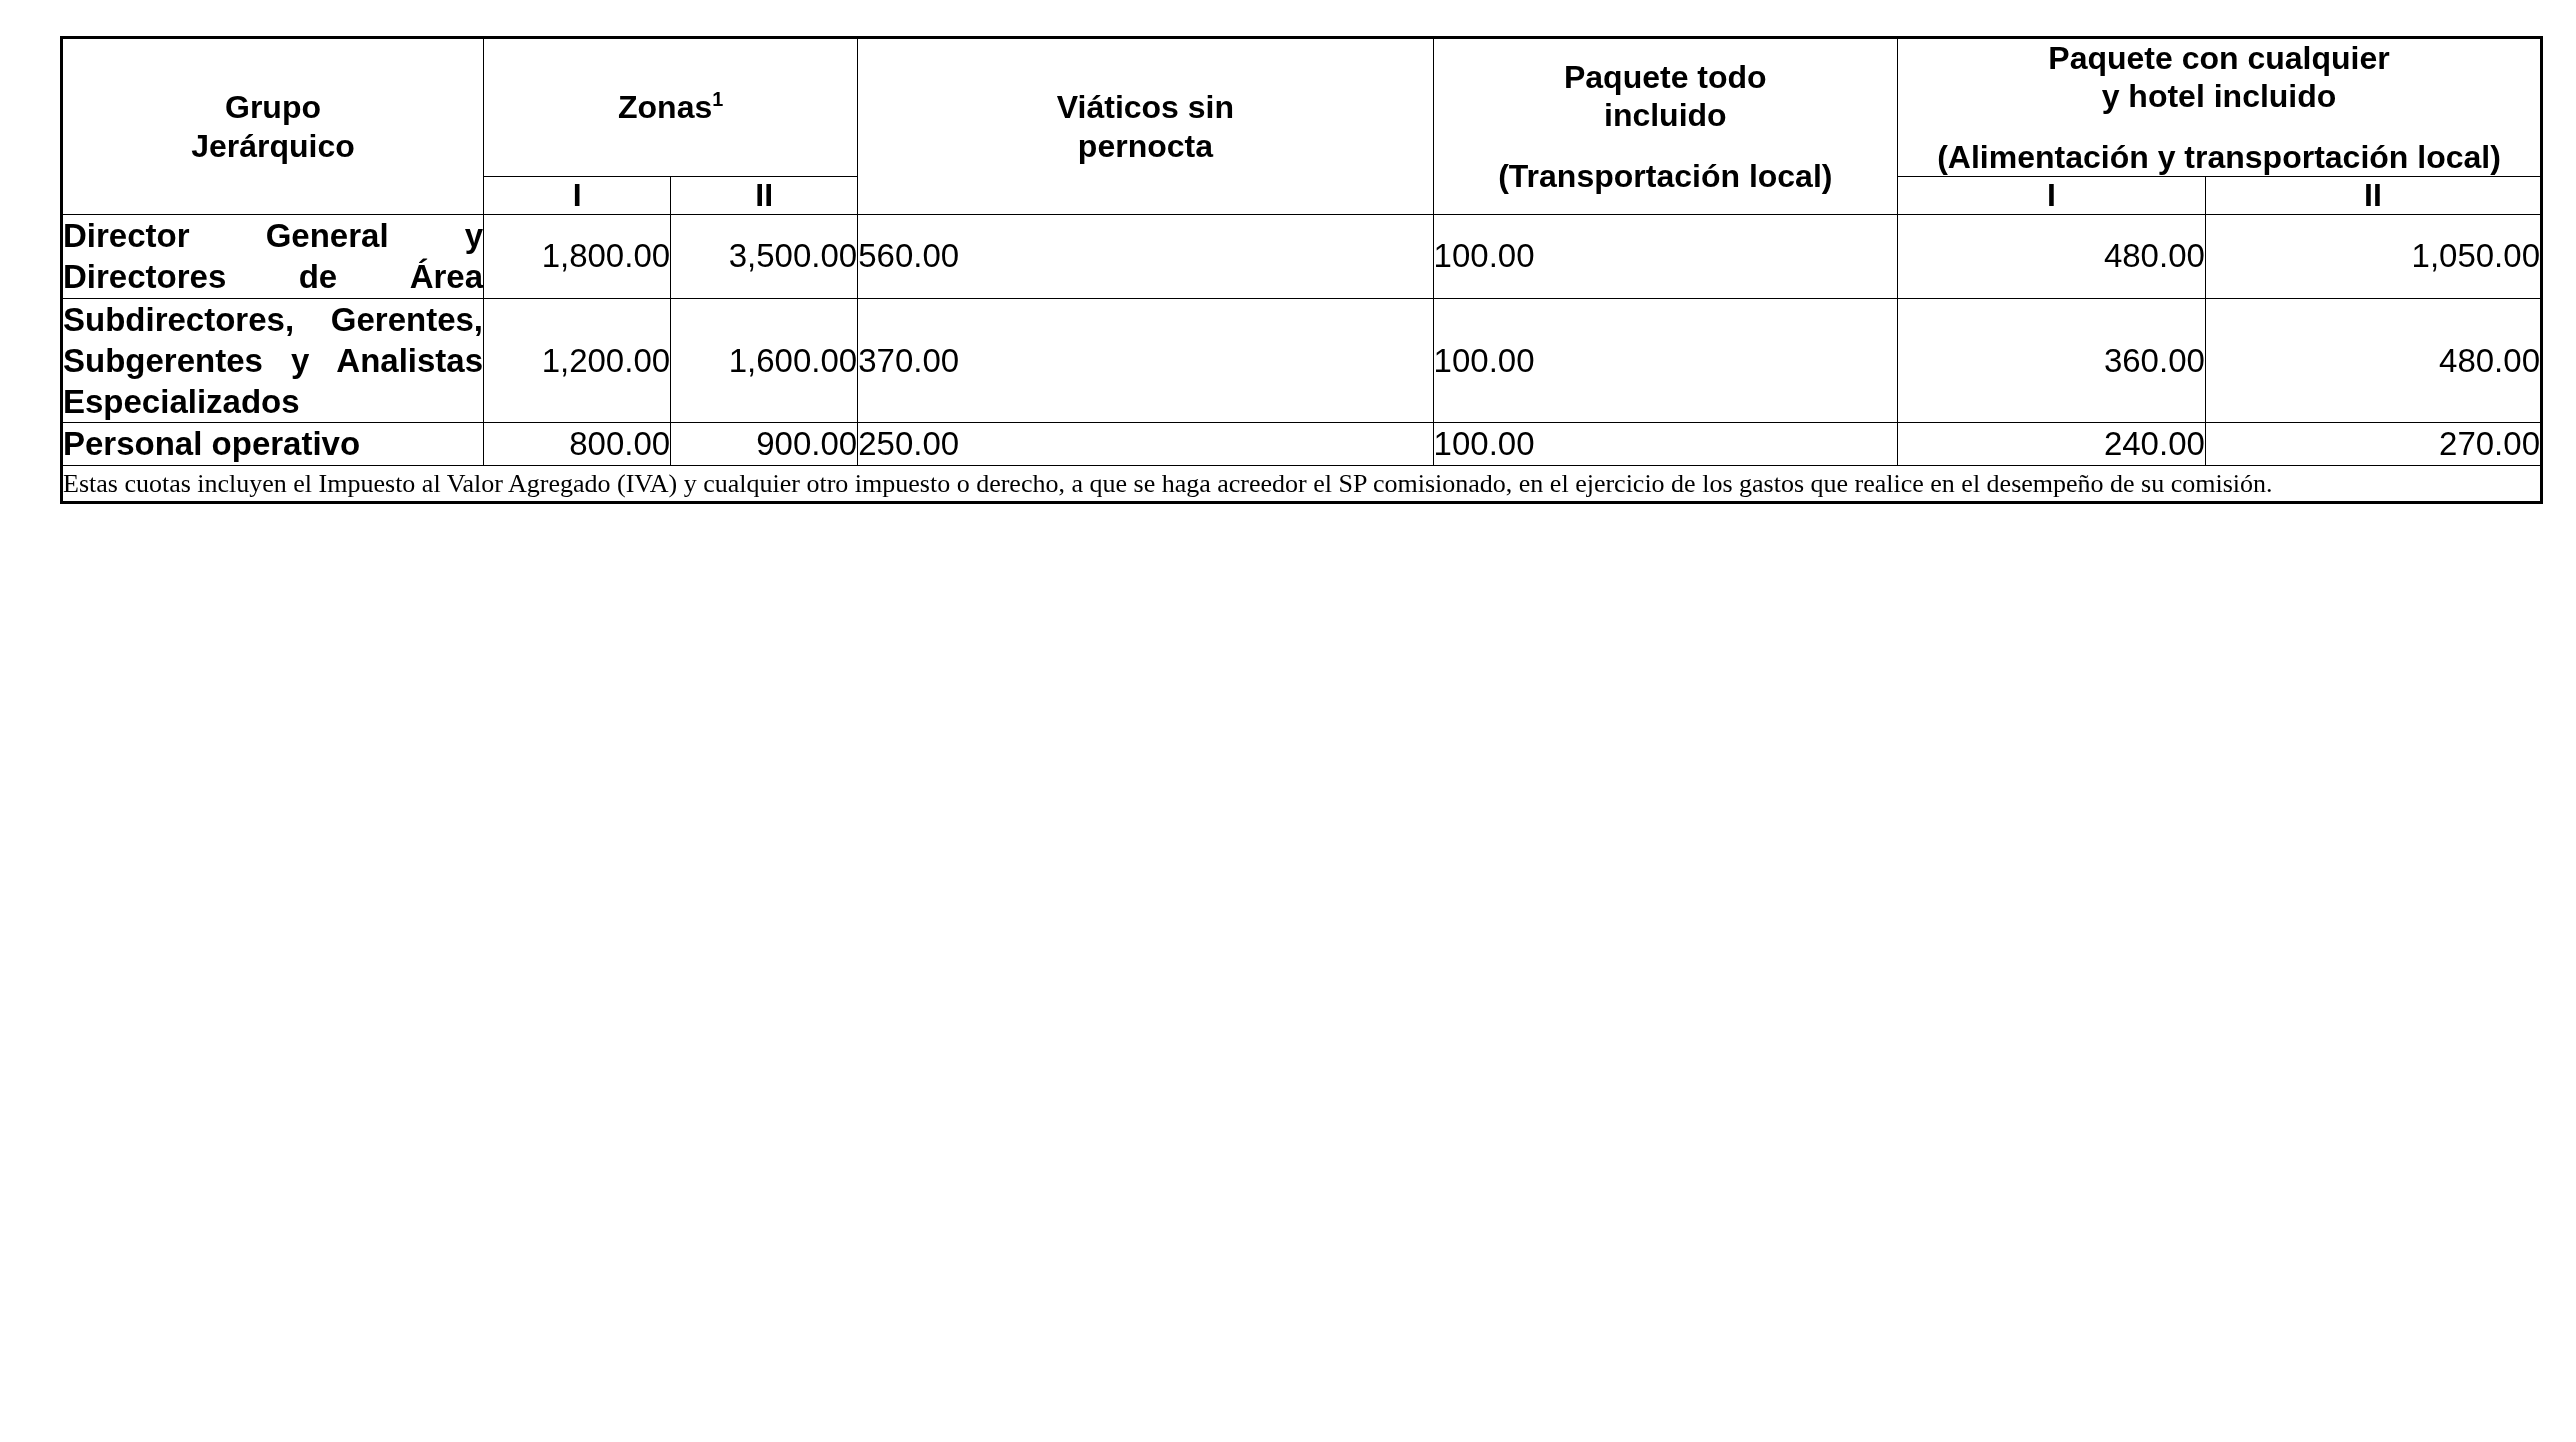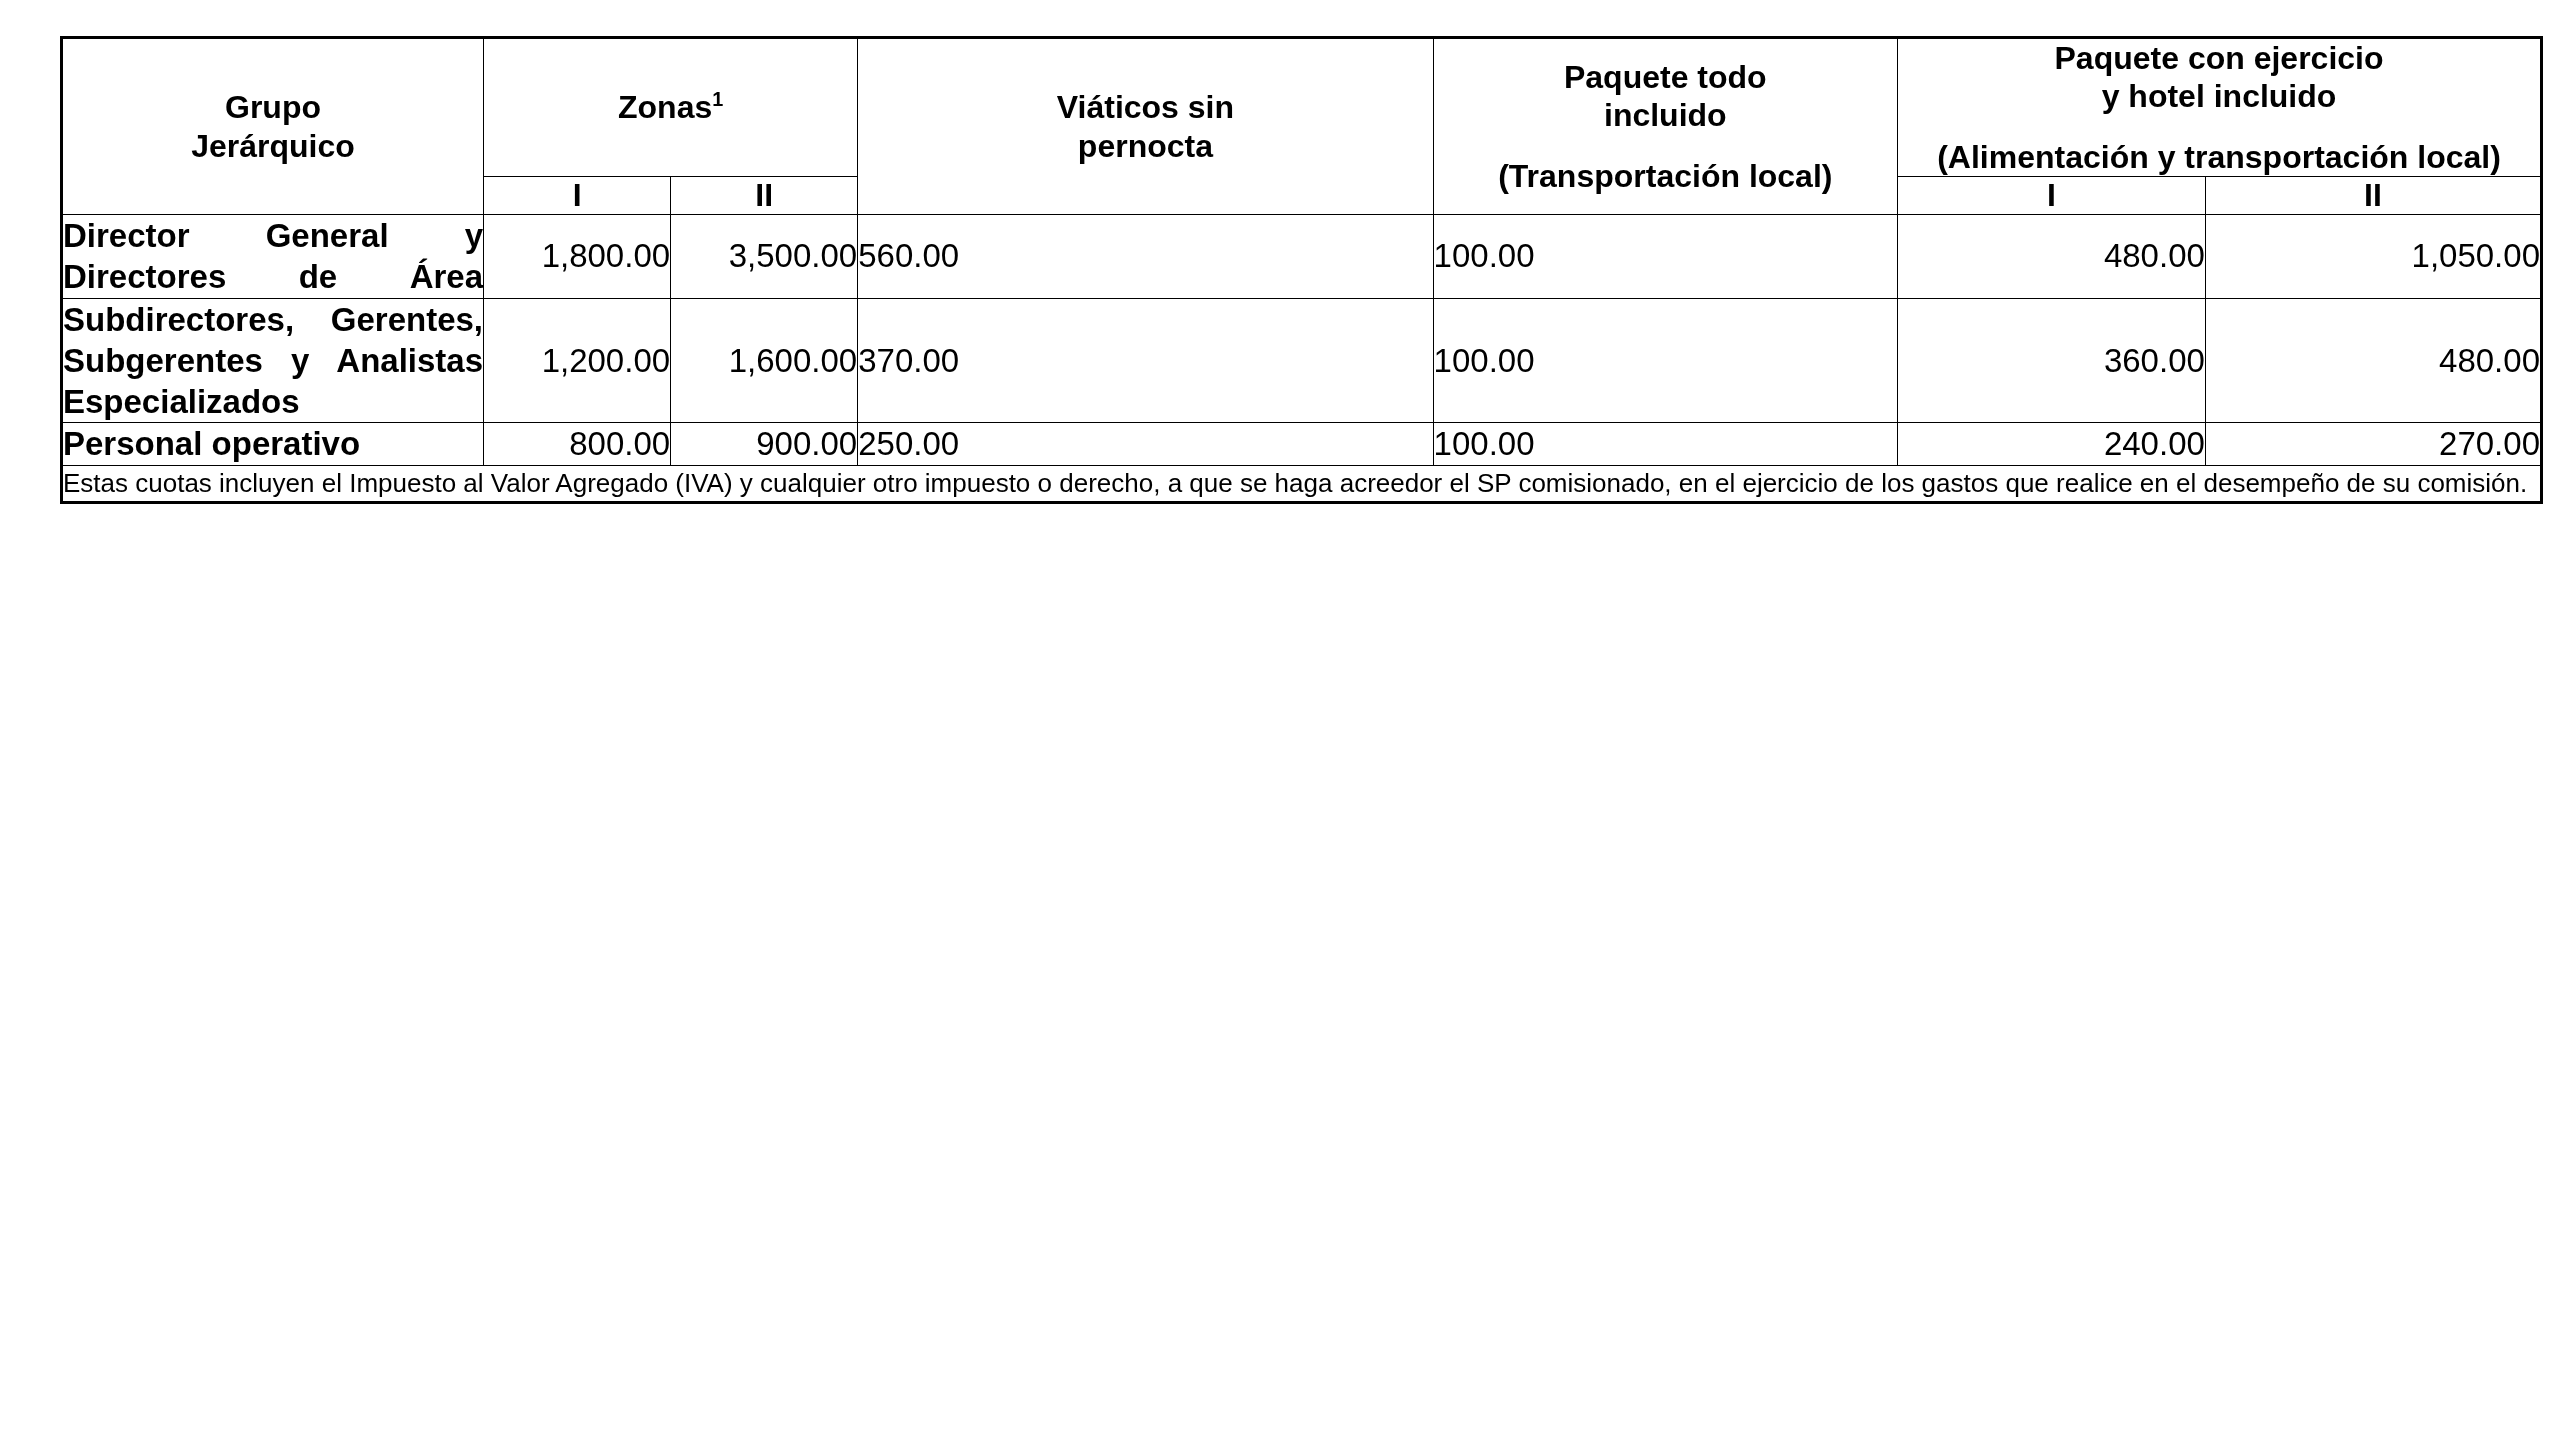--- a/index.html
+++ b/index.html
@@ -94,20 +94,21 @@
     padding: 19px 20.6px;
     white-space: nowrap;
   }
   .num.center-ish {
     text-align: right;
   }
 
   .foot-cell {
     padding: 19px 22px 26px 22px;
     border-top: 3.4px solid #000000;
+    font-family: Liberation Serif, serif;
   }
   .foot-text {
     text-align: justify;
     font-size: 26px;
     line-height: 1.35;
     margin: 0;
   }
 
   
   col.c-grupo    { width: 388px; }
@@ -151,21 +152,21 @@
             <span>pernocta</span>
           </th>
 
           <th class="hdr" rowspan="2">
             <span>Paquete todo</span><br>
             <span>incluido</span>
             <span class="sub-note">(Transportación local)</span>
           </th>
 
           <th class="hdr" colspan="2">
-            <span>Paquete con ejercicio</span><br>
+            <span>Paquete con cualquier</span><br>
             <span>y hotel incluido</span>
             <span class="sub-note">(Alimentación y transportación local)</span>
           </th>
         </tr>
 
         <tr>
           <th class="zone-hdr">I</th>
           <th class="zone-hdr">II</th>
           <th class="zone-hdr">I</th>
           <th class="zone-hdr">II</th>

